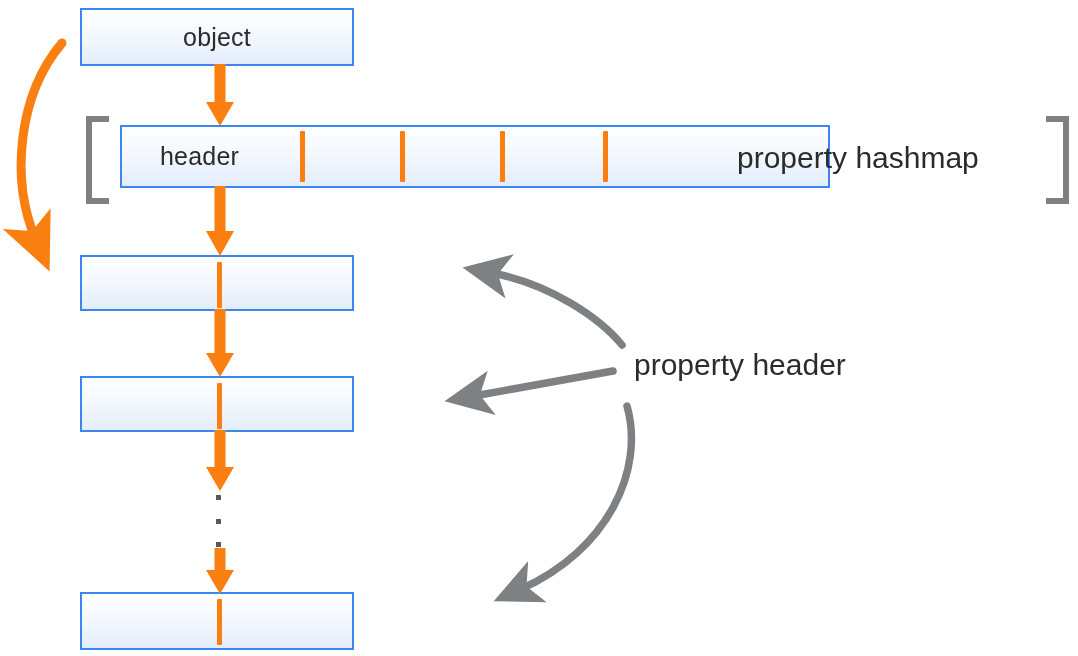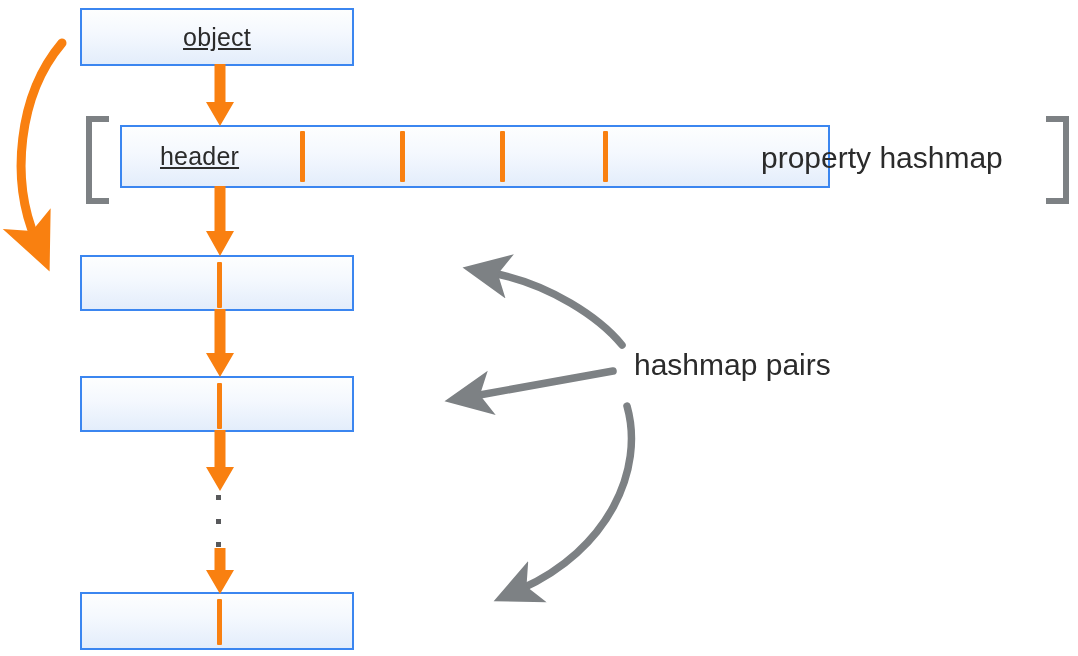--- a/index.html
+++ b/index.html
@@ -19,21 +19,20 @@
     background:linear-gradient(to bottom,#fdfefe 0%,#f4f8fe 45%,#e3edfb 100%);
     display:flex;align-items:center;justify-content:center;
     z-index:4;
   }
   .node-label{
     font-size:25px;
     color:#2b2b2b;
     letter-spacing:.2px;
     line-height:1;
     font-weight:400;
-    text-decoration:underline;
   }
 
   #box-object{left:80px;top:8px;width:274px;height:58px;}
   #box-header{left:120px;top:125px;width:710px;height:63px;justify-content:flex-start;}
   #box-header .node-label{margin-left:38px;}
   #box-pair-1{left:80px;top:255px;width:274px;height:56px;}
   #box-pair-2{left:80px;top:376px;width:274px;height:56px;}
   #box-pair-n{left:80px;top:592px;width:274px;height:58px;}
 
   
@@ -90,21 +89,21 @@
 
   
   .free-label{
     position:absolute;
     color:#2b2b2b;
     font-size:30px;
     line-height:1;
     white-space:nowrap;
     z-index:7;
   }
-  #label-hashmap{left:737px;top:143px;margin-left:24px;}
+  #label-hashmap{left:737px;top:143px;}
   #label-pairs{left:634px;top:350px;}
 
   
   .overlay{position:absolute;left:0;top:0;width:1078px;height:656px;pointer-events:none;}
   #overlay-orange{z-index:3;}
   #overlay-gray{z-index:3;}
 </style>
 </head>
 <body>
 
@@ -184,15 +183,15 @@
   <div id="box-pair-2" class="node">
     <span class="node-label"></span>
   </div>
 
   <div id="box-pair-n" class="node">
     <span class="node-label"></span>
   </div>
 
   <div id="label-hashmap" class="free-label">property hashmap</div>
 
-  <div id="label-pairs" class="free-label">hashmap pairs</div>
+  <div id="label-pairs" class="free-label">property header</div>
 
 </div>
 
 </body></html>

